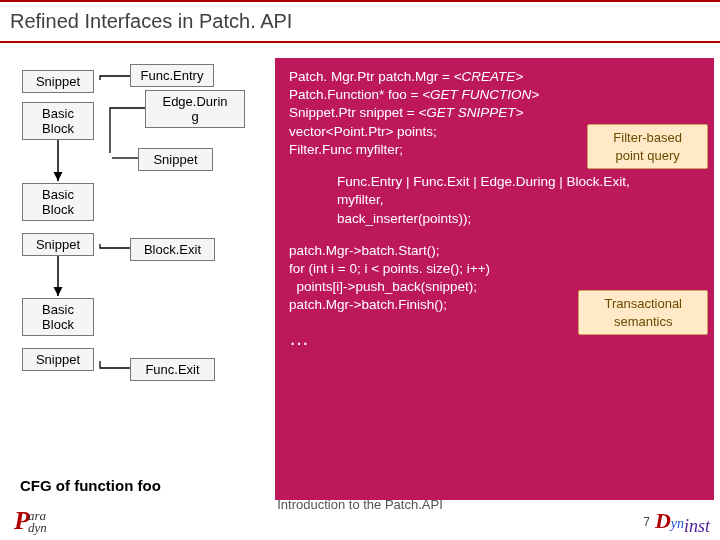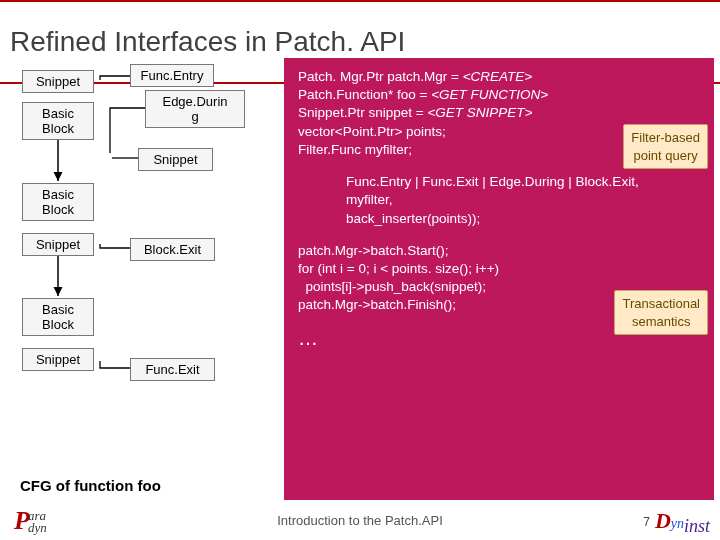--- a/index.html
+++ b/index.html
@@ -4,23 +4,23 @@
 <style>
   * { box-sizing: border-box; margin: 0; padding: 0; }
   body {
     width: 720px; height: 540px;
     font-family: Arial, Helvetica, sans-serif;
     background: #fff; color: #000; position: relative; overflow: hidden;
   }
   .title-bar {
     border-top: 2px solid #b00000;
     border-bottom: 2px solid #b00000;
-    padding: 24px 10px; font-size: 28px; color: #404040;
+    padding: 8px 10px; font-size: 20px; color: #404040;
   }
-  .content { display: flex; position: absolute; top: 58px; left: 0; right: 0; bottom: 40px; gap: 9px; }
+  .content { display: flex; position: absolute; top: 58px; left: 0; right: 0; bottom: 40px; }
   .diagram { width: 275px; position: relative; font-size: 13px; }
   .codepane {
     flex: 1; background: #be185d; color: #fff;
     padding: 10px 12px 10px 14px; font-size: 13.5px; line-height: 1.35;
     position: relative; margin-right: 6px;
   }
   .codepane .ital { font-style: italic; }
 
   .node {
     position: absolute; border: 1px solid #777; background: #f5f5f5;
@@ -28,30 +28,30 @@
   }
   .snippet { left: 22px; width: 72px; }
   .block   { left: 22px; width: 72px; }
   .evt {
     position: absolute; border: 1px solid #777; background: #f5f5f5;
     padding: 3px 6px; text-align: center; font-size: 13px;
   }
 
   .callout {
     position: absolute; background: #ffe9c6; border: 1px solid #caa45a;
-    color: #6a4a00; font-size: 13px; padding: 4px 7px; text-align: center;
+    color: #6a4a00; font-size: 13px; padding: 4px 25px; text-align: center;
     border-radius: 2px;
   }
 
   .cfg-caption {
     position: absolute; left: 20px; bottom: 46px; font-weight: bold; font-size: 15px;
   }
 
   .footer {
-    position: absolute; left: 0; right: 0; bottom: 0; height: 40px;
+    position: absolute; left: 0; right: 0; bottom: 16px; height: 40px;
     display: flex; align-items: center; justify-content: center;
     font-size: 13px; color: #555;
   }
   .page-num { position: absolute; right: 70px; bottom: 11px; font-size: 12px; color: #444; }
 
   .logo-left {
     position: absolute; left: 14px; bottom: 4px;
     font-style: italic; font-family: Georgia, serif; color: #b00000; font-size: 20px;
   }
   .logo-left .p { font-size: 26px; font-weight: bold; }

